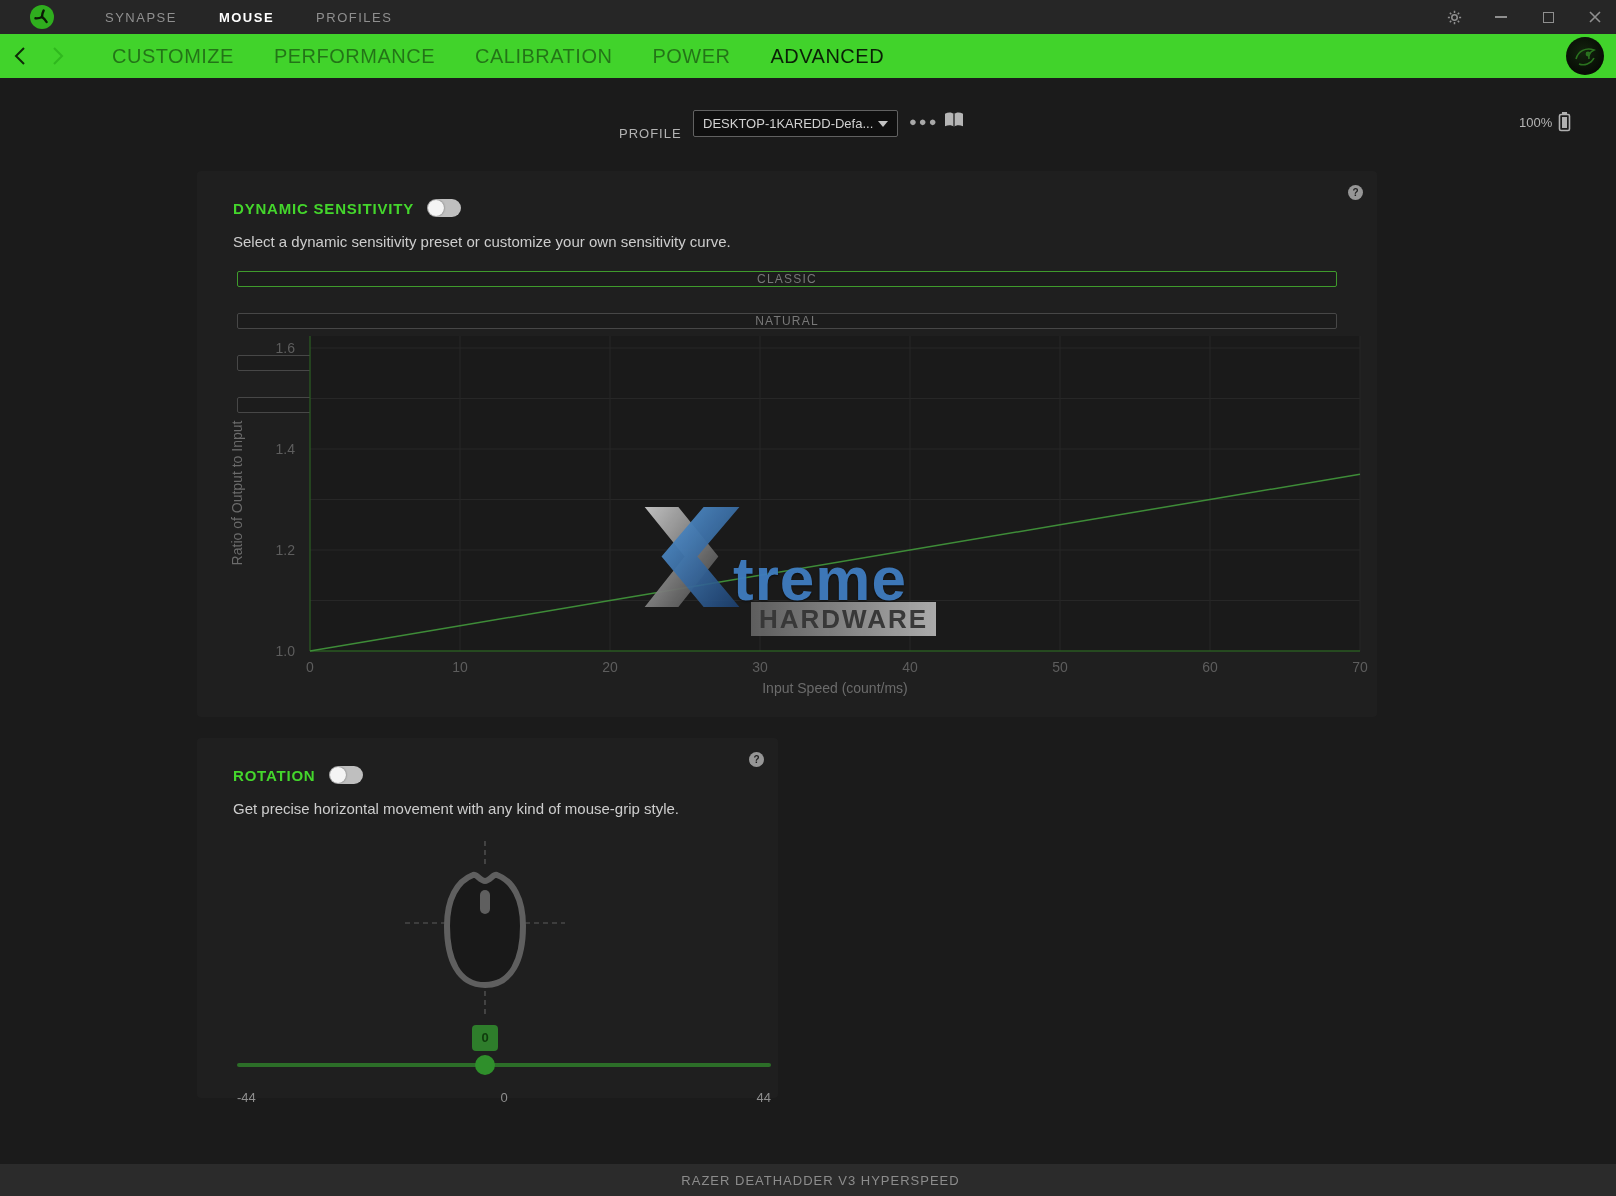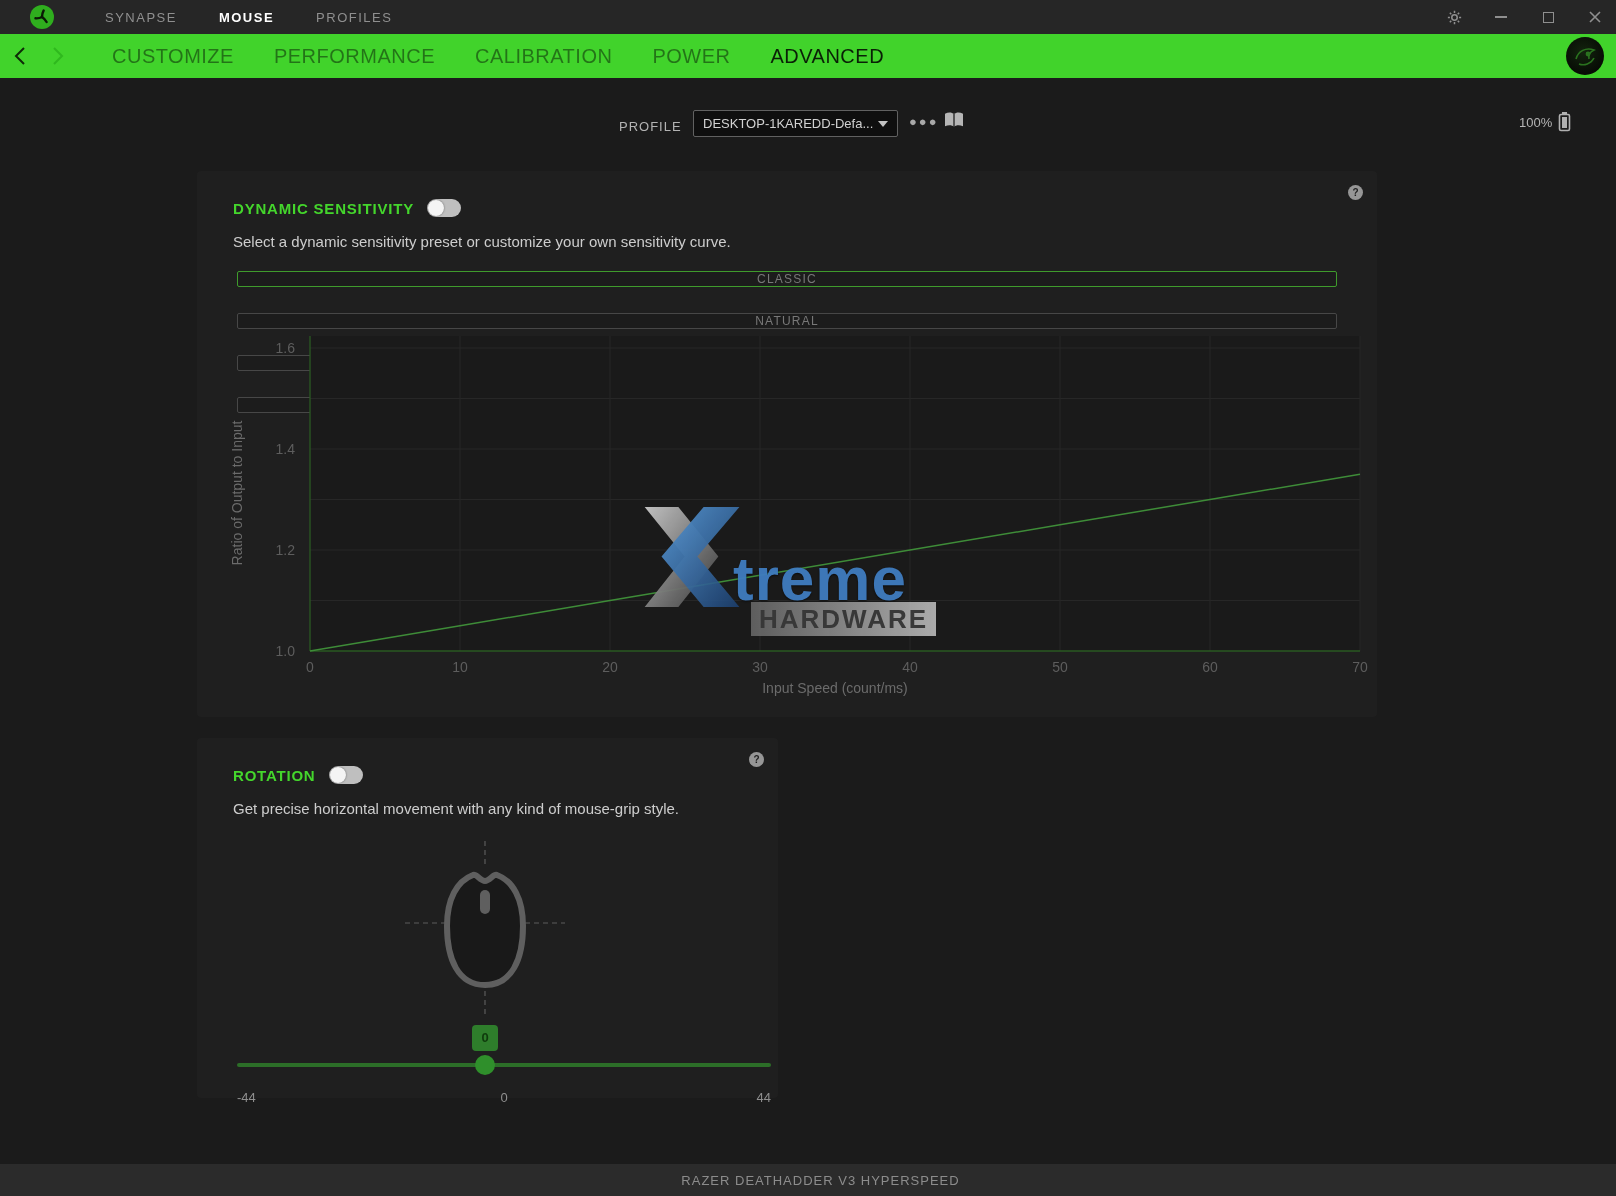--- a/index.html
+++ b/index.html
@@ -24,21 +24,21 @@
   .navarrows { position:absolute; left:12px; top:0; height:44px; display:flex; gap:22px; align-items:center; }
   .tabs { position:absolute; left:112px; top:0; height:44px; display:flex; gap:40px; align-items:center; }
   .tab { font-size:20px; letter-spacing:0.5px; color:rgba(0,0,0,0.45); cursor:default; }
   .tab.active { color:rgba(0,0,0,0.85); }
   .avatar { position:absolute; right:12px; top:3px; width:38px; height:38px; border-radius:50%;
             background:radial-gradient(circle at 45% 40%, #13240e 0%, #070c05 70%);
             overflow:hidden; }
 
   
   .profile-row { position:absolute; top:108px; left:0; right:0; height:32px; }
-  .profile-label { position:absolute; left:619px; top:11px; font-size:13px; letter-spacing:1px; color:#b3b3b3; }
+  .profile-label { position:absolute; left:619px; top:18px; font-size:13px; letter-spacing:1px; color:#b3b3b3; }
   .profile-select { position:absolute; left:693px; top:2px; width:205px; height:27px; background:#0f0f0f;
                     border:1px solid #616161; border-radius:2px; display:flex; align-items:center; }
   .profile-select .sel-text { flex:1; padding-left:9px; font-size:13px; color:#d2d2d2; white-space:nowrap; overflow:hidden; }
   .caret-down { width:0; height:0; border-left:5px solid transparent; border-right:5px solid transparent;
                 border-top:6px solid #c3c3c3; margin-right:9px; }
   .dots-btn { position:absolute; left:909px; top:6px; color:#a8a8a8; font-size:13px; letter-spacing:2px; font-weight:bold; }
   .book-btn { position:absolute; left:943px; top:3px; }
   .battery-pct { position:absolute; left:1519px; top:7px; font-size:13px; color:#b5b5b5; }
   .battery-icon { position:absolute; left:1558px; top:3px; }
 

